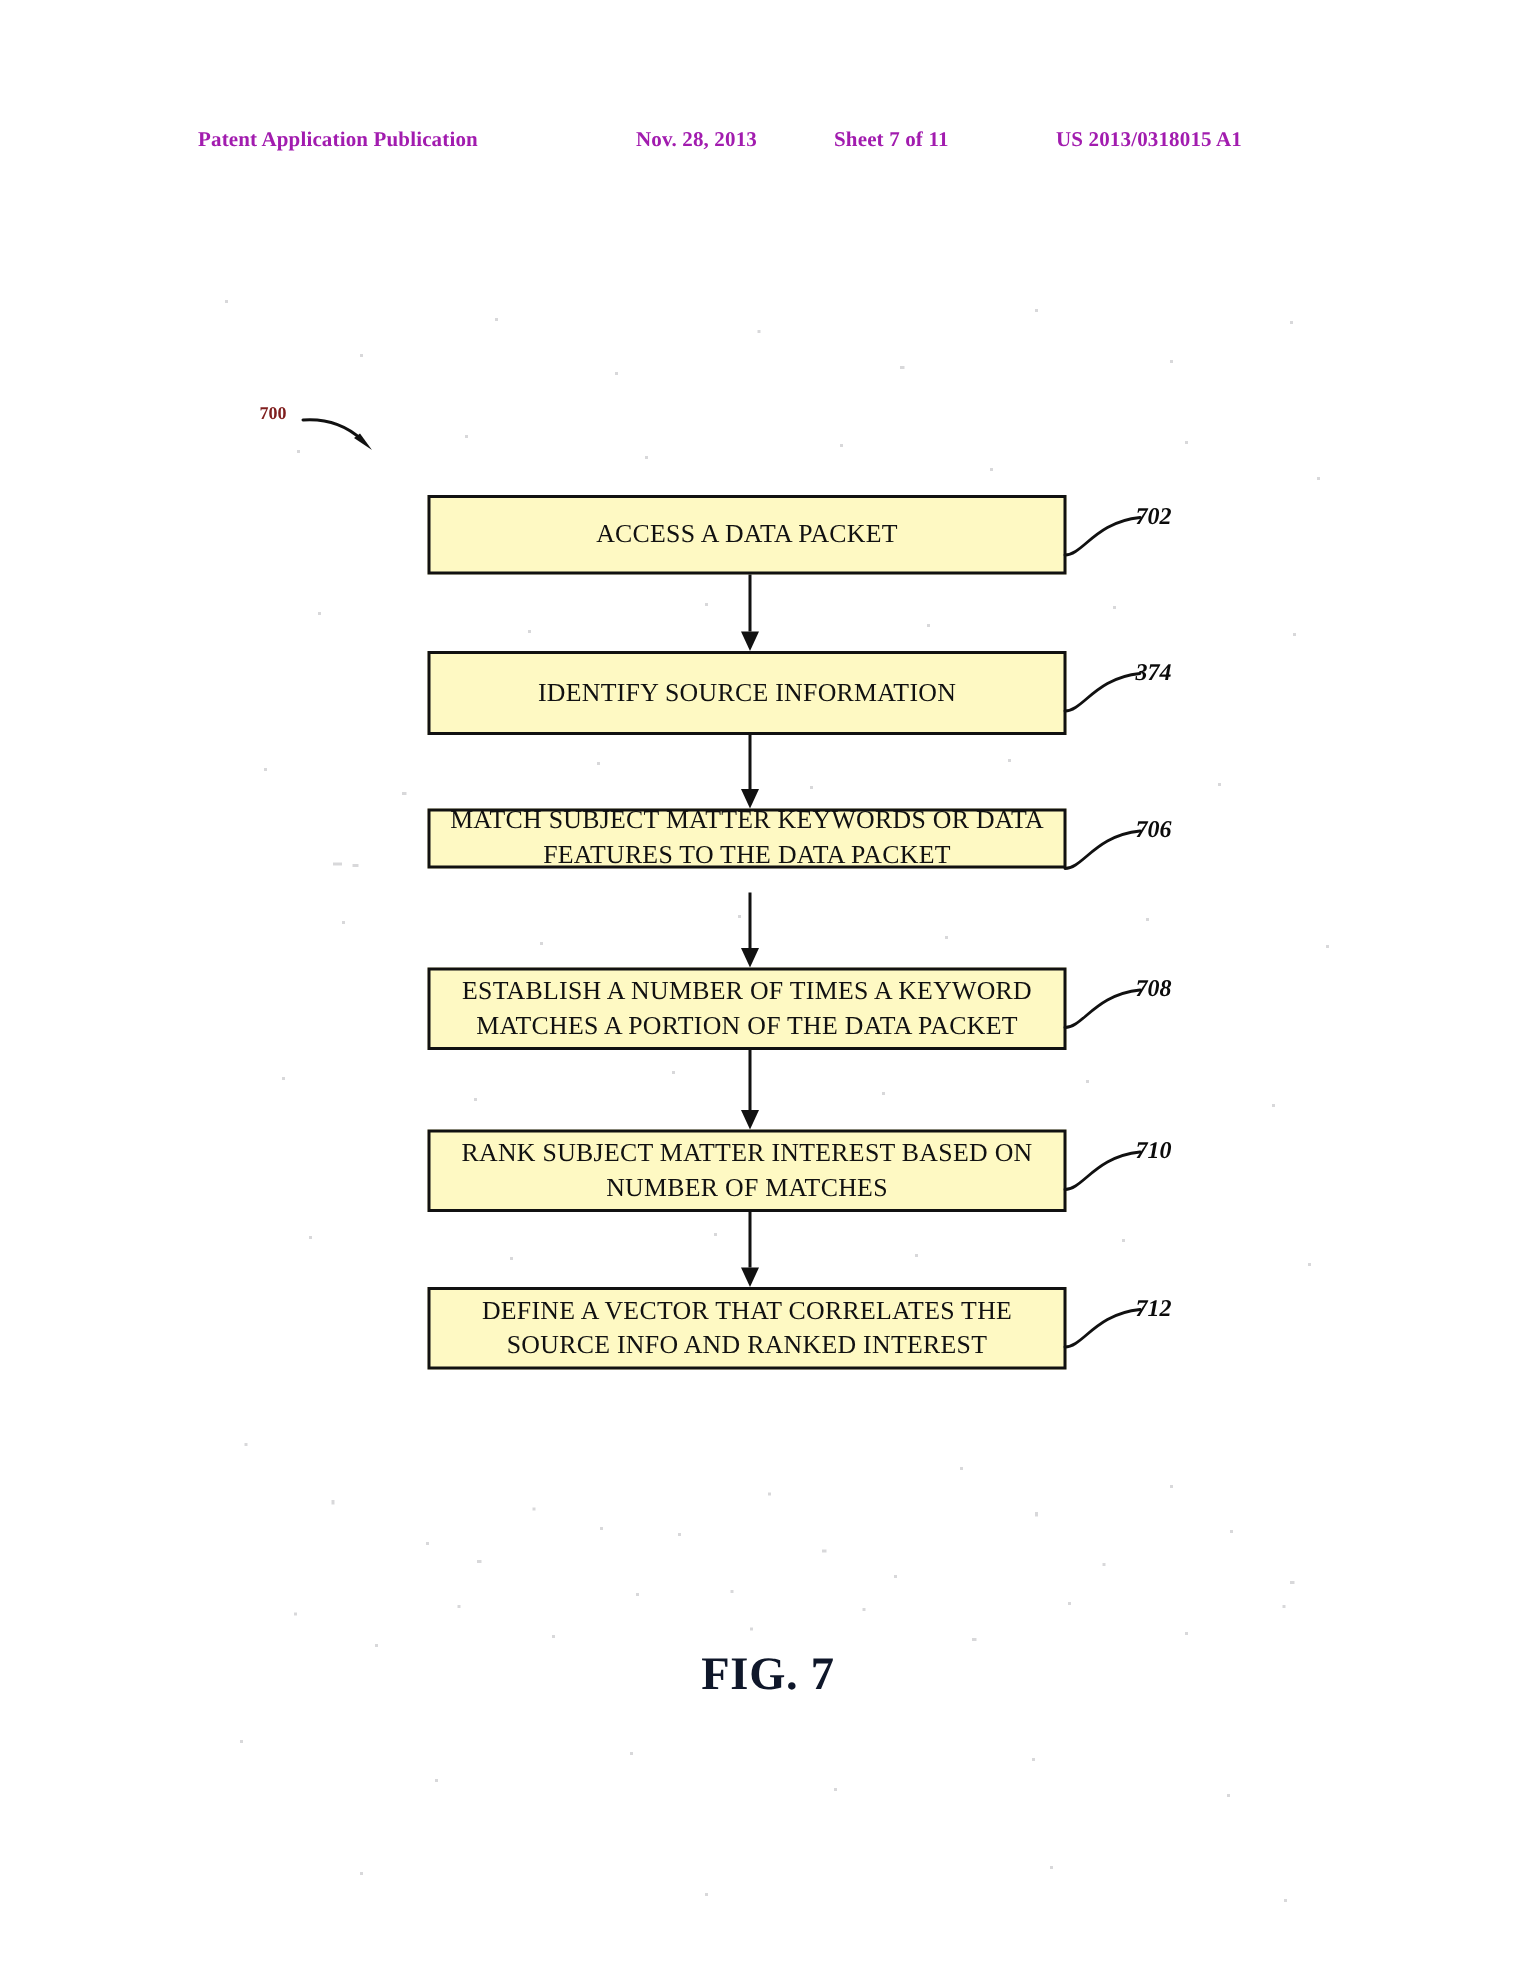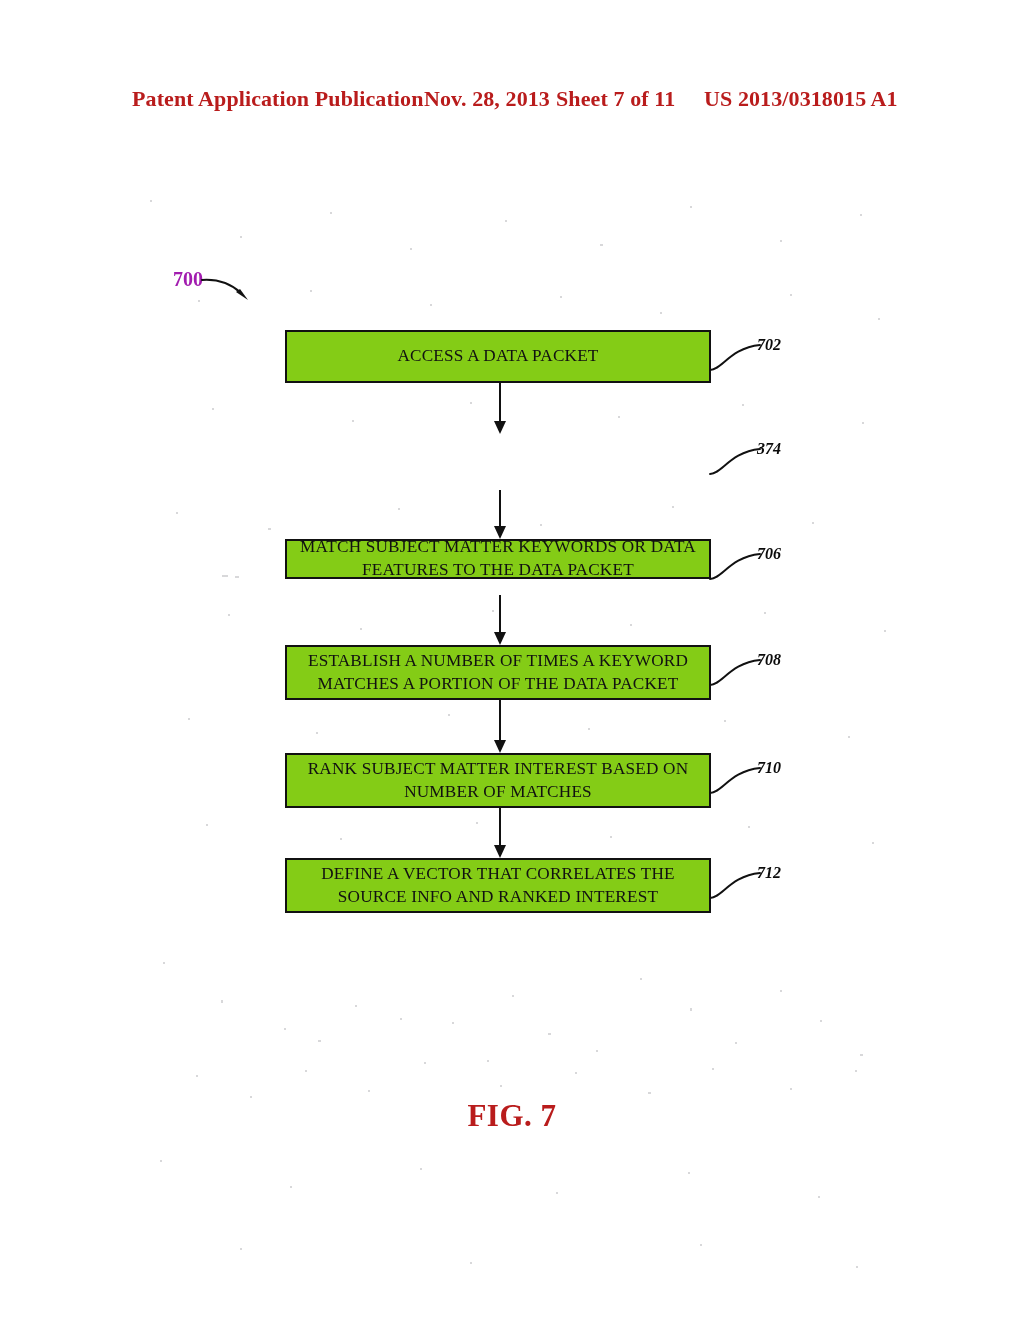--- a/index.html
+++ b/index.html
@@ -35,56 +35,56 @@
     position: absolute;
     left: 0;
     top: 86px;
     width: 1024px;
     height: 26px;
   }
   #header span {
     position: absolute;
     font-family: "Liberation Serif", "DejaVu Serif", serif;
     font-weight: bold;
-    font-size: 22px;
+    font-size: 14px;
     letter-spacing: 0.1px;
     white-space: nowrap;
-    color: #b91c1c;
+    color: #a21caf;
   }
   #hdr-pub   { left: 132px; top: 0; }
   #hdr-date  { left: 424px; top: 0; }
   #hdr-sheet { left: 556px; top: 0; }
   #hdr-num   { left: 704px; top: 0; }
 
   
   #fig-ref-700 {
     position: absolute;
     left: 173px;
     top: 268px;
     font-family: "Liberation Serif", "DejaVu Serif", serif;
     font-weight: bold;
-    font-size: 20px;
-    color: #a21caf;
+    font-size: 12px;
+    color: #7f1d1d;
   }
   #arrow700 {
     position: absolute;
     left: 200px;
     top: 268px;
     width: 60px;
     height: 36px;
   }
 
   
   .fbox {
     position: absolute;
     left: 285px;
     width: 426px;
     box-sizing: border-box;
     border: 2.2px solid #111111;
-    background: #84cc16;
+    background: #fef9c3;
     display: flex;
     align-items: center;
     justify-content: center;
     text-align: center;
   }
   .fbox .btext {
     font-family: "Liberation Serif", "DejaVu Serif", serif;
     font-size: 17.2px;
     line-height: 1.32;
     letter-spacing: 0.2px;
@@ -139,21 +139,21 @@
   #fig-caption {
     position: absolute;
     left: 0;
     top: 1098px;
     width: 1024px;
     text-align: center;
     font-family: "Liberation Serif", "DejaVu Serif", serif;
     font-weight: bold;
     font-size: 31px;
     letter-spacing: 0.5px;
-    color: #b91c1c;
+    color: #0f172a;
   }
 </style>
 </head>
 <body>
 
 <div id="page">
 
   <svg id="speckles" viewBox="0 0 1024 1320" xmlns="http://www.w3.org/2000/svg" aria-hidden="true">
     <g fill="#b9b9bd">
       <rect x="163" y="962" width="2" height="2"></rect>
@@ -264,20 +264,23 @@
   <svg class="leadline" style="top:332px;" viewBox="0 0 56 44" xmlns="http://www.w3.org/2000/svg" aria-hidden="true">
     <path d="M4,38 C16,38 24,16 54,13" stroke="#111111" stroke-width="1.9" fill="none" stroke-linecap="round"></path>
   </svg>
   <div class="refnum" style="top:336px;">702</div>
 
   <div class="connector" style="top:383px;height:51px;">
     <div class="shaft" style="height:38px;"></div>
     <div class="head"></div>
   </div>
 
+  <div class="fbox" style="top:434px;height:56px;">
+    <div class="btext">IDENTIFY SOURCE INFORMATION</div>
+  </div>
   <svg class="leadline" style="top:436px;" viewBox="0 0 56 44" xmlns="http://www.w3.org/2000/svg" aria-hidden="true">
     <path d="M4,38 C16,38 24,16 54,13" stroke="#111111" stroke-width="1.9" fill="none" stroke-linecap="round"></path>
   </svg>
   <div class="refnum" style="top:440px;">374</div>
 
   <div class="connector" style="top:490px;height:49px;">
     <div class="shaft" style="height:36px;"></div>
     <div class="head"></div>
   </div>
 

